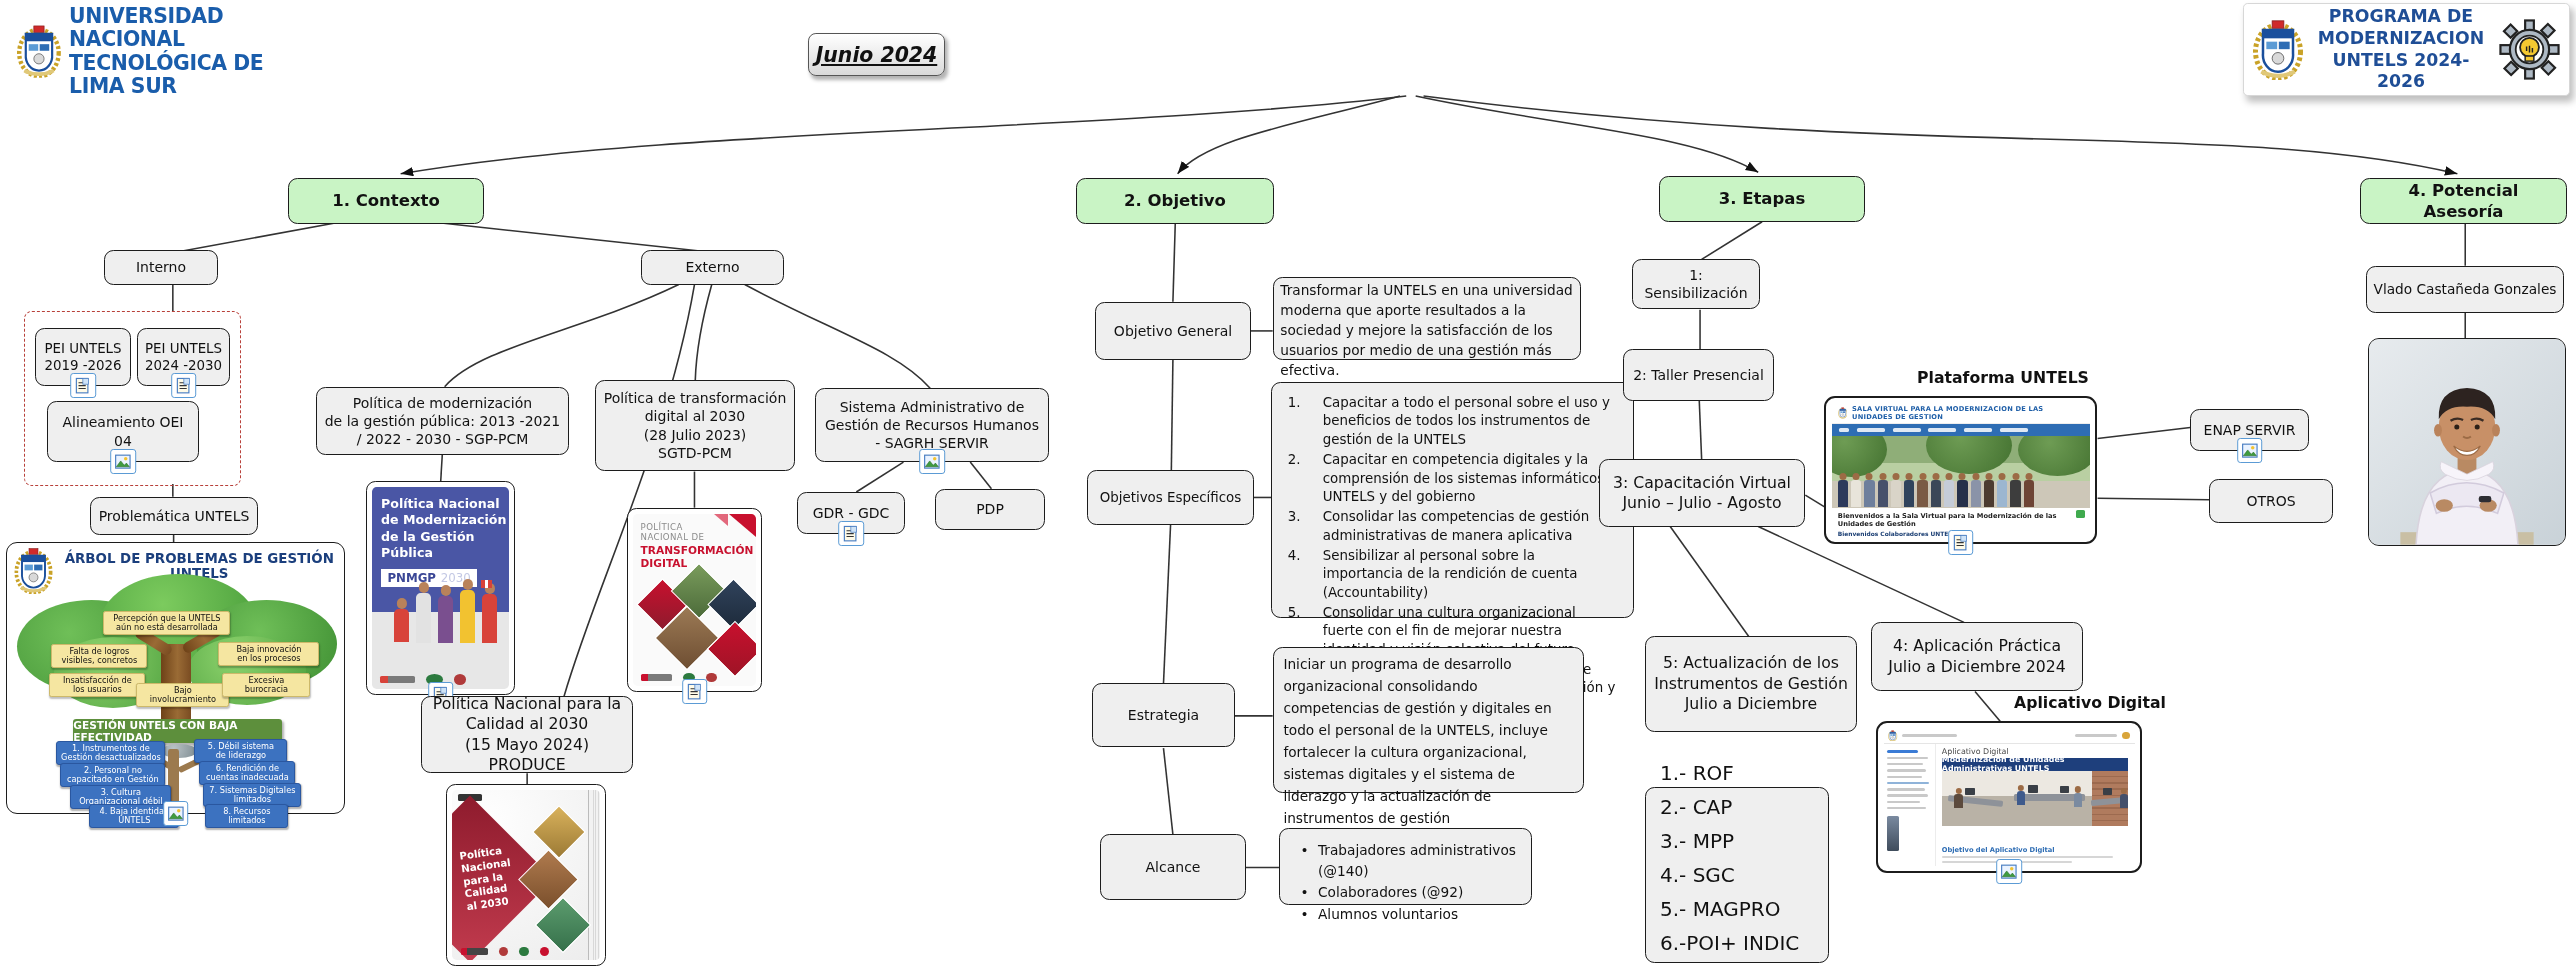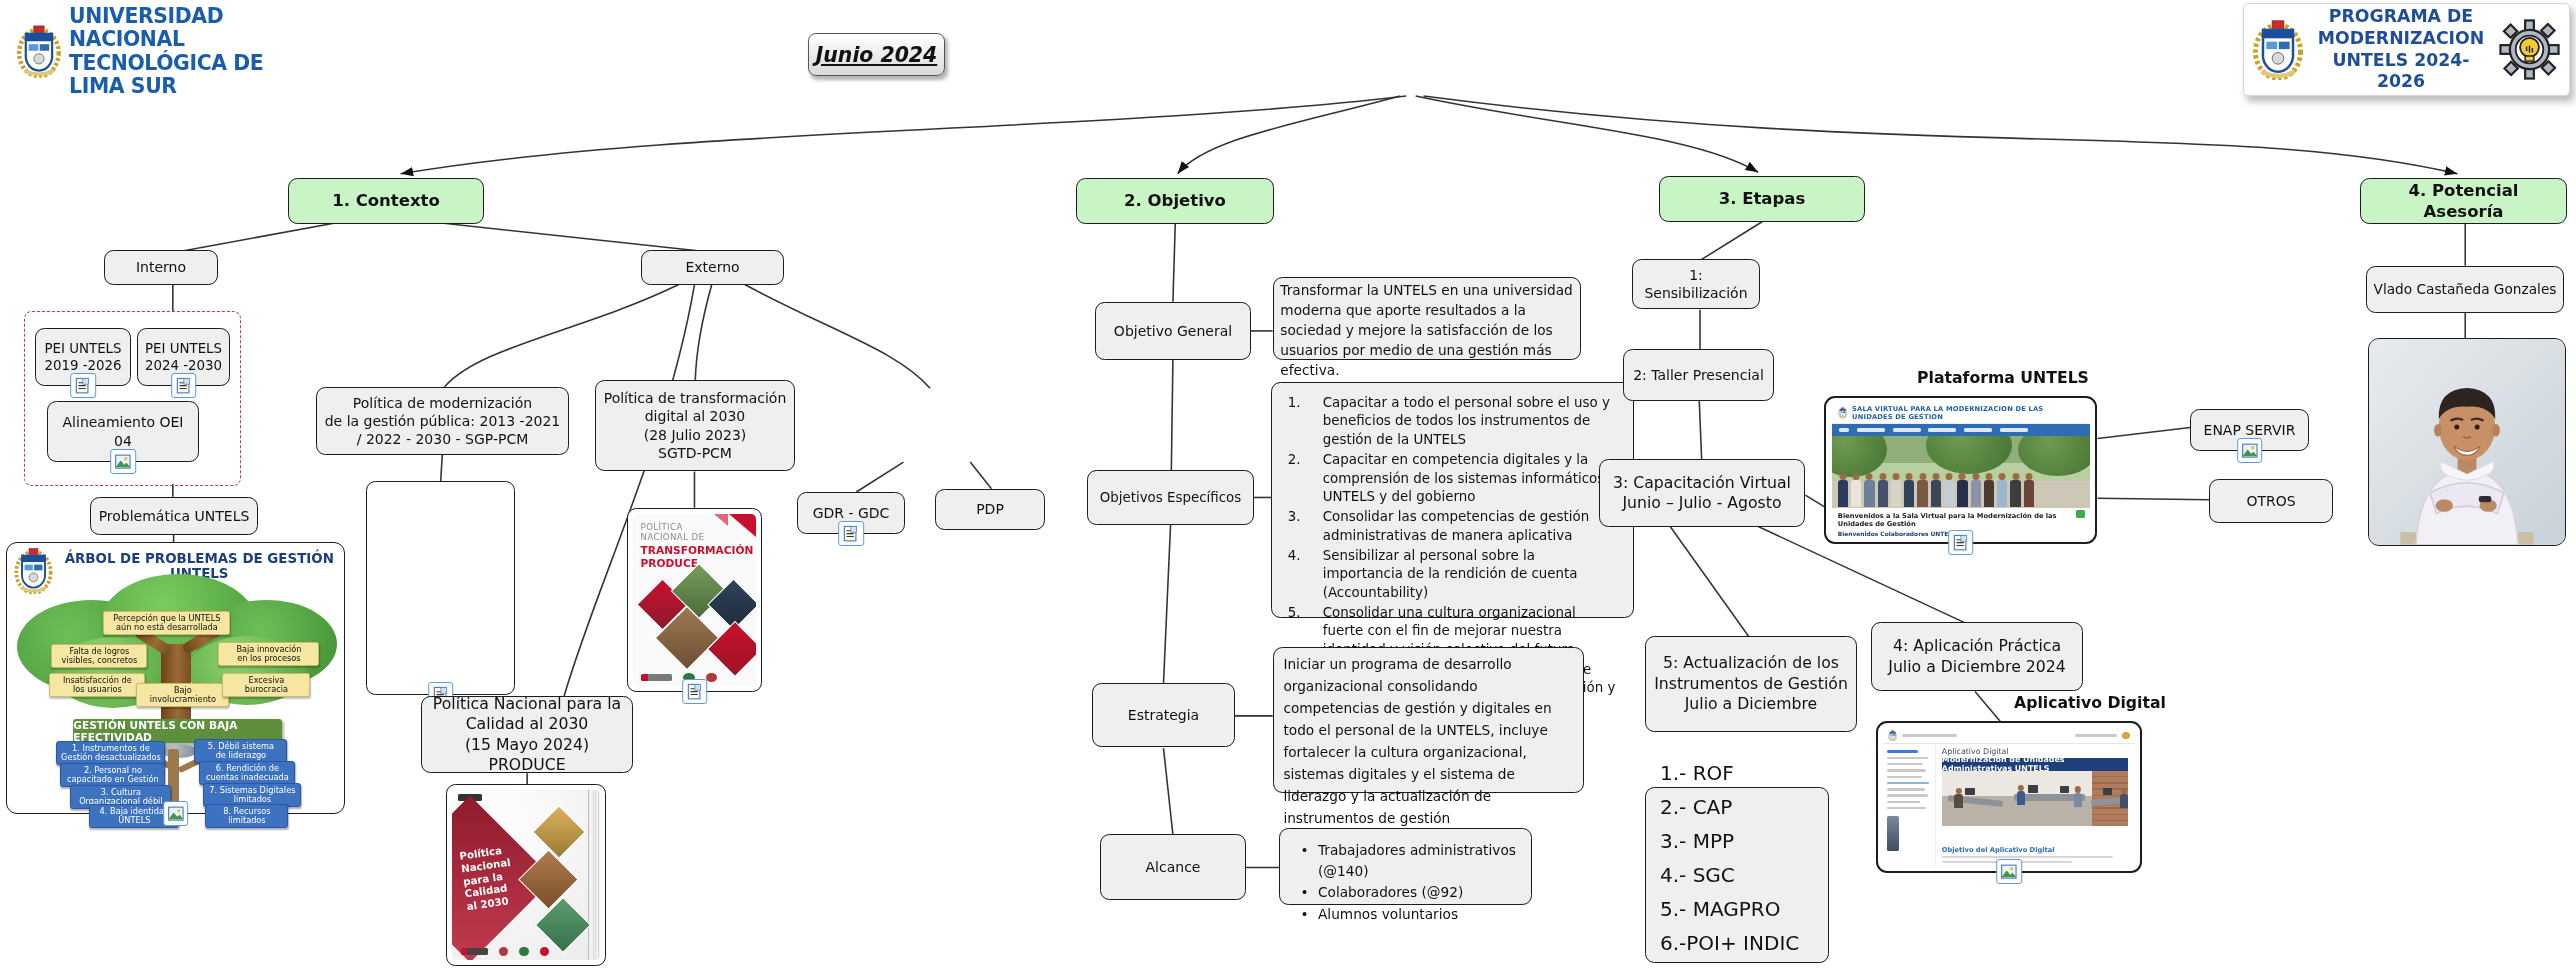--- a/index.html
+++ b/index.html
@@ -333,44 +333,72 @@
       </span>
   </div>
 
   <div class="node" style="left:316px;top:387px;width:253px;height:68px;"><span>Política de modernización
 de la gestión pública: 2013 -2021
 / 2022 - 2030 - SGP-PCM</span></div>
   <div class="node" style="left:595px;top:380px;width:200px;height:91px;"><span>Política de transformación
 digital al 2030
 (28 Julio 2023)
 SGTD-PCM</span></div>
+  <div class="node" style="left:815px;top:388px;width:234px;height:74px;">
+    <span>Sistema Administrativo de
+Gestión de Recursos Humanos
+- SAGRH SERVIR</span>
+    <span class="att"><svg viewBox="0 0 22 22" width="17.3" height="17.3">
+          <use href="#icon-img"></use>
+        </svg></span>
+  </div>
   <div class="node" style="left:797px;top:492px;width:108px;height:42px;">
     <span>GDR - GDC</span>
     <span class="att"><svg viewBox="0 0 22 22" width="17.3" height="17.3">
           <use href="#icon-doc"></use>
         </svg></span>
   </div>
   <div class="node" style="left:935px;top:489px;width:110px;height:41px;"><span>PDP</span></div>
 
   <div class="book" style="left:366px;top:481px;width:149px;height:214px;">
+    <div class="inner bblue">
+      <div class="t">Política Nacional
+de Modernización
+de la Gestión Pública</div>
+      <div class="pnmgp">
+          <span style="color:#3b4796;">PNMGP</span>
+          <span class="y">2030</span>
+        </div>
+      <div class="person" style="left:22px;bottom:47px;height:33px;background:#d8433a;"></div>
+      <div class="person" style="left:44px;bottom:46px;height:50px;background:#e2e2e2;"></div>
+      <div class="person" style="left:66px;bottom:46px;height:47px;background:#7a4f8f;"></div>
+      <div class="person" style="left:88px;bottom:46px;height:53px;background:#f2c230;"></div>
+      <div class="person" style="left:110px;bottom:46px;height:49px;background:#d8433a;"></div>
+      <div style="position:absolute;right:17.3px;top:93px;width:11px;height:7.9px;background:linear-gradient(90deg,#d8433a 33%,#fff 33% 66%,#d8433a 66%);"></div>
+      <div class="logorow">
+        <i style="width:35px;background:linear-gradient(90deg,#d8433a 0 7.9px,#7a7a7a 7.9px);"></i>
+        <i style="width:17.3px;background:#2c7a3f;border-radius:50%;height:11px;"></i>
+        <i style="width:12.6px;background:#b03a3a;border-radius:50%;height:11px;"></i>
+      </div>
+    </div>
     <span class="att">
         <svg viewBox="0 0 22 22" width="17.3" height="17.3">
           <use href="#icon-doc"></use>
         </svg>
       </span>
   </div>
 
   <div class="book" style="left:627px;top:508px;width:135px;height:184px;">
     <div class="inner bred" style="background:#fafafa;">
       <div class="tri" style="right:0;top:0;border-left:27px solid transparent;border-top:23.6px solid #c8102e;"></div>
       <div class="tri" style="right:28px;top:0;border-left:14px solid transparent;border-top:12.6px solid #e2687c;"></div>
       <div class="kick">POLÍTICA
 NACIONAL DE</div>
       <div class="tt">TRANSFORMACIÓN
-PRODUCE</div>
+DIGITAL</div>
       <div class="dia" style="left:11px;top:72px;width:35px;height:35px;background:linear-gradient(135deg,#c8102e,#8e1b2d);"></div>
       <div class="dia" style="left:46px;top:57px;width:38px;height:38px;background:linear-gradient(135deg,#7a9c5c,#4c6b3a);"></div>
       <div class="dia" style="left:82px;top:72px;width:35px;height:35px;background:linear-gradient(135deg,#30435c,#1d2a3a);"></div>
       <div class="dia" style="left:31px;top:101px;width:44px;height:44px;background:linear-gradient(135deg,#9c7a55,#6e4e32);"></div>
       <div class="dia" style="left:82px;top:115px;width:38px;height:38px;background:linear-gradient(135deg,#c8102e,#9e1426);"></div>
       <div class="logorow" style="bottom:3.9px;">
         <i style="width:31px;background:linear-gradient(90deg,#c8102e 0 7px,#7a7a7a 7px);"></i>
         <i style="width:12.6px;background:#2c7a3f;border-radius:50%;height:9.4px;"></i>
         <i style="width:11px;background:#b03a3a;border-radius:50%;height:9.4px;"></i>
       </div>

